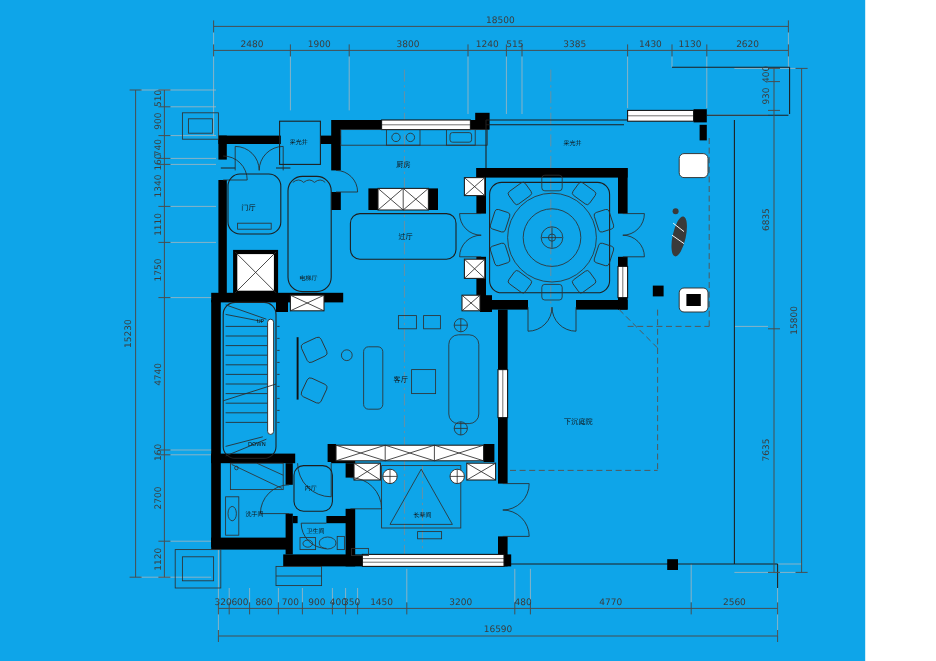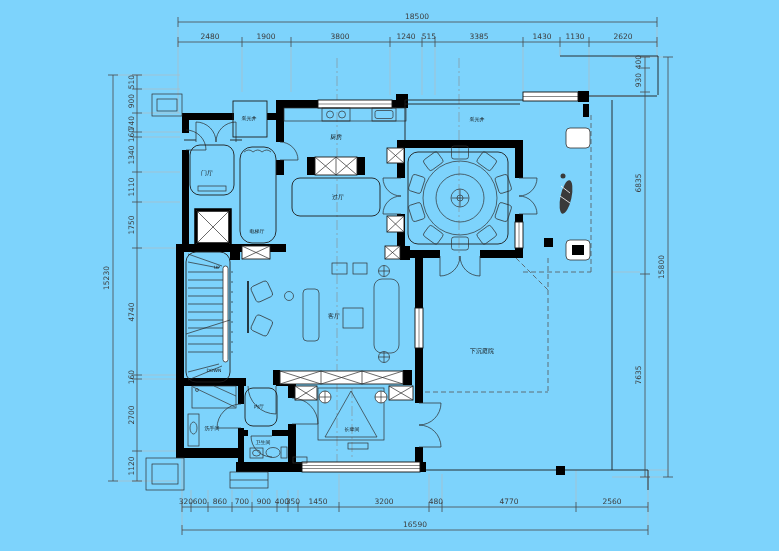--- a/index.html
+++ b/index.html
@@ -1,16 +1,16 @@
 <!DOCTYPE html>
 <html><head>
 <meta charset="utf-8">
 <style>
   html,body{margin:0;padding:0;background:#fff;}
-  .plan-wrap{position:relative;width:779px;height:551px;background:#7dd3fc;overflow:hidden;}
+  .plan-wrap{position:relative;width:721px;height:551px;background:#0ea5e9;overflow:hidden;}
   svg{position:absolute;left:0;top:0;}
   .wall{fill:#000;stroke:none;}
   .thin{fill:none;stroke:#1e1e1e;stroke-width:0.9;}
   .lite{fill:none;stroke:#2a2a2a;stroke-width:0.7;}
   .furn{fill:none;stroke:#303030;stroke-width:0.7;}
   .furnw{fill:#fff;stroke:#303030;stroke-width:0.8;}
   .xbox{fill:#fff;stroke:#1e1e1e;stroke-width:0.9;}
   .win{fill:#fff;stroke:#111;stroke-width:0.9;}
   .winmid{fill:none;stroke:#111;stroke-width:0.5;}
   .dimline{fill:none;stroke:#4a4a4a;stroke-width:0.8;}

